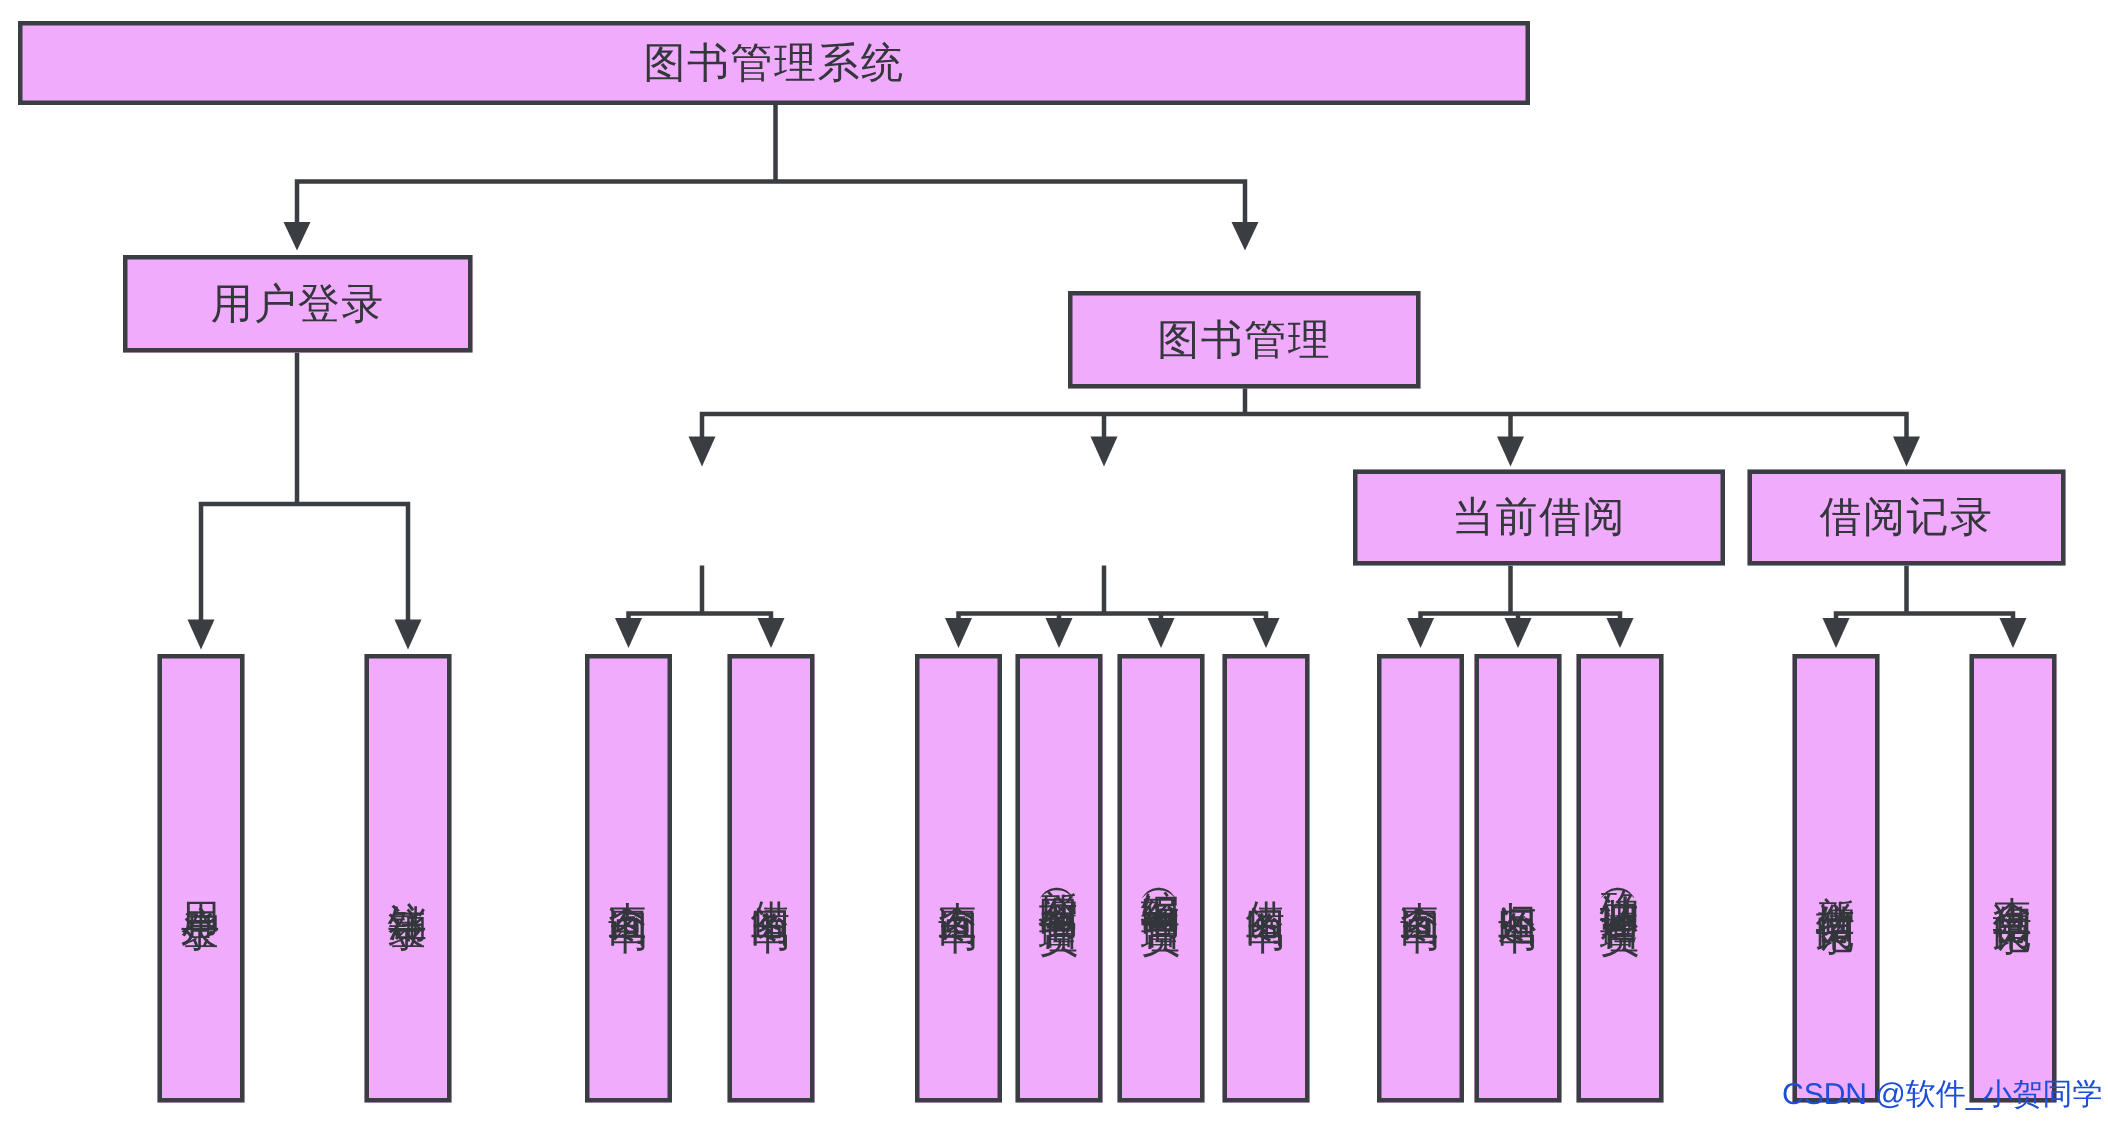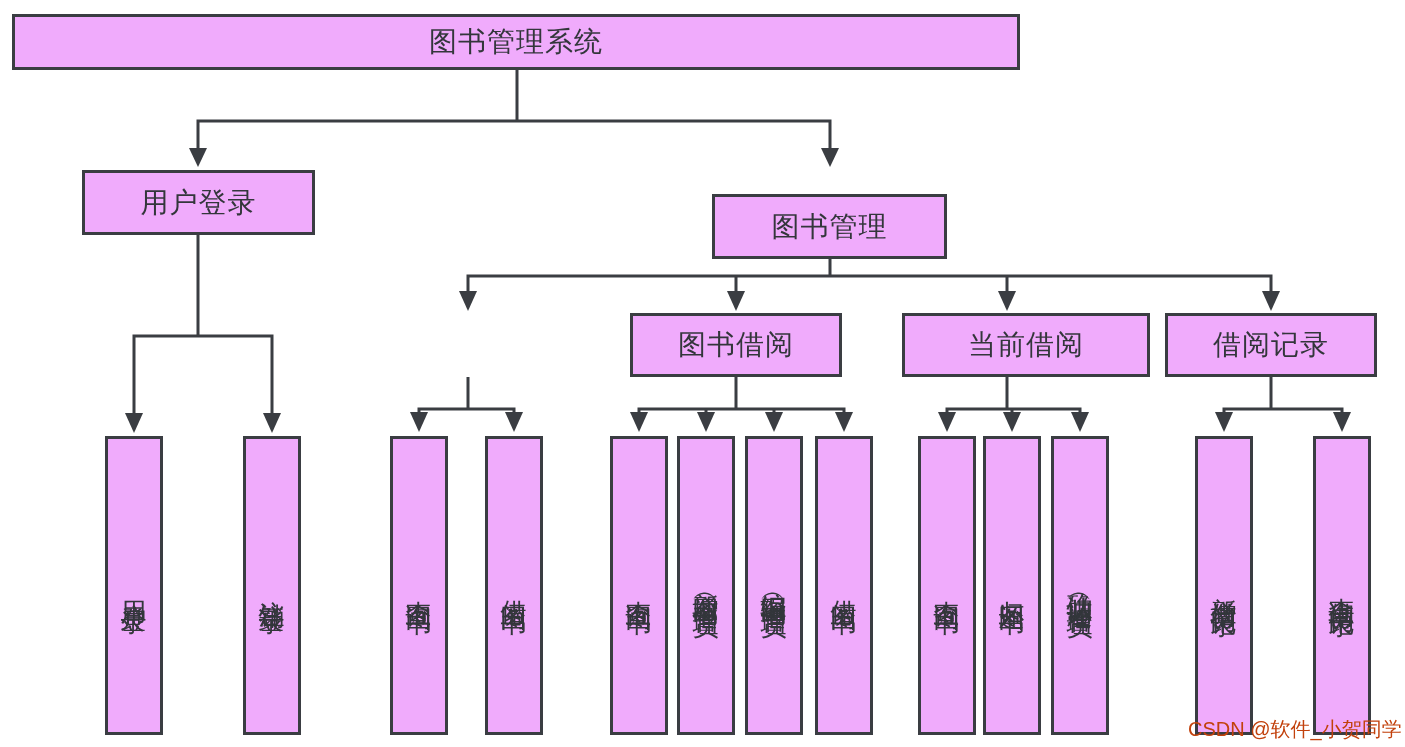--- a/index.html
+++ b/index.html
@@ -48,21 +48,21 @@
     font-size: 26px;
     letter-spacing: 3px;
     line-height: 1;
   }
   .watermark {
     position: absolute;
     left: 1188px;
     top: 716px;
     width: 212px;
     font-size: 20px;
-    color: #c2410c;
+    color: #1d4ed8;
     white-space: nowrap;
     z-index: 5;
   }
 </style>
 </head>
 <body>
 
 <div class="stage">
 
   <svg class="connectors" viewBox="0 0 1405 747">
@@ -119,23 +119,20 @@
     <span>图书管理系统</span>
   </div>
 
   <div class="node hnode" style="left:82px; top:170px; width:233px; height:65px;">
     <span>用户登录</span>
   </div>
   <div class="node hnode" style="left:712px; top:170px; width:235px; height:65px;margin-top:24px;">
     <span>图书管理</span>
   </div>
 
-  <div class="node hnode" style="left:630px; top:313px; width:212px; height:64px;">
-    <span>图书借阅</span>
-  </div>
   <div class="node hnode" style="left:902px; top:313px; width:248px; height:64px;">
     <span>当前借阅</span>
   </div>
   <div class="node hnode" style="left:1165px; top:313px; width:212px; height:64px;">
     <span>借阅记录</span>
   </div>
 
   <div class="node vnode" style="left:105px; top:436px; width:58px; height:299px;">
     <span>用户登录</span>
   </div>

